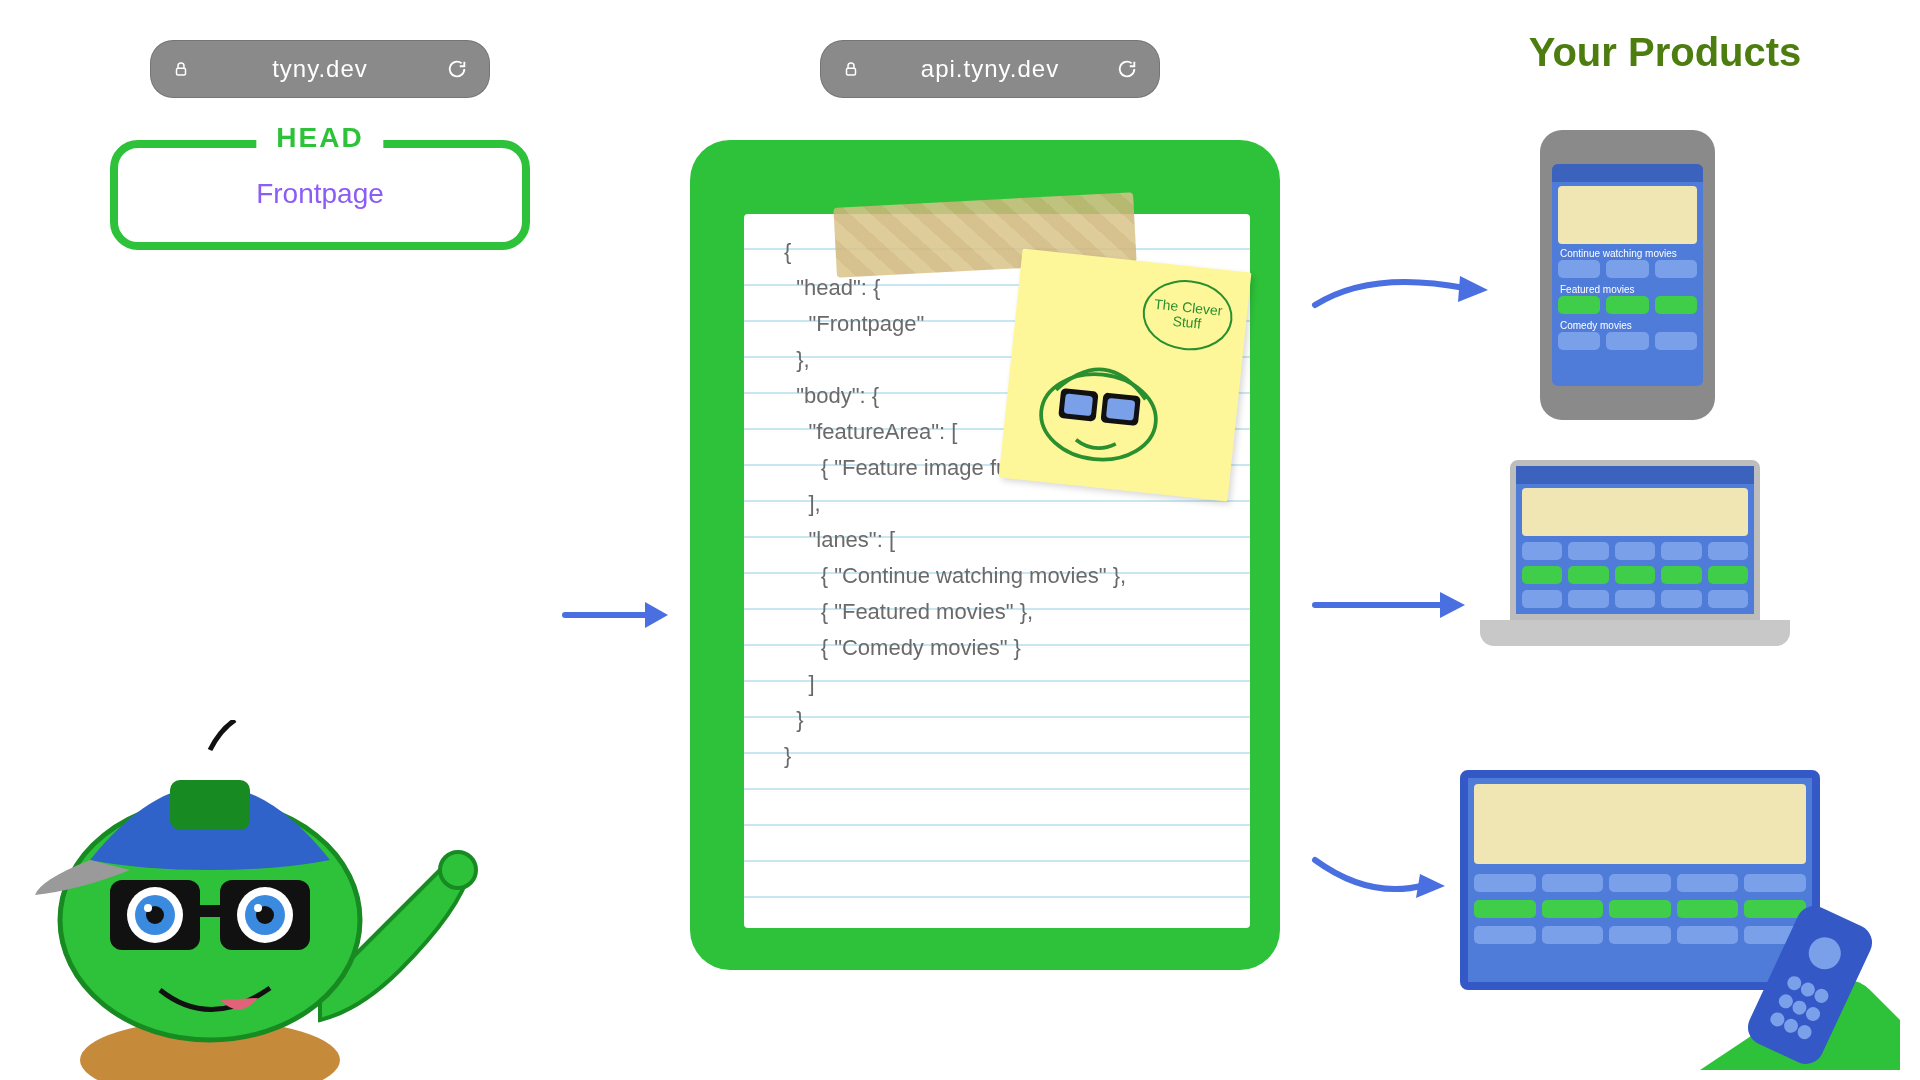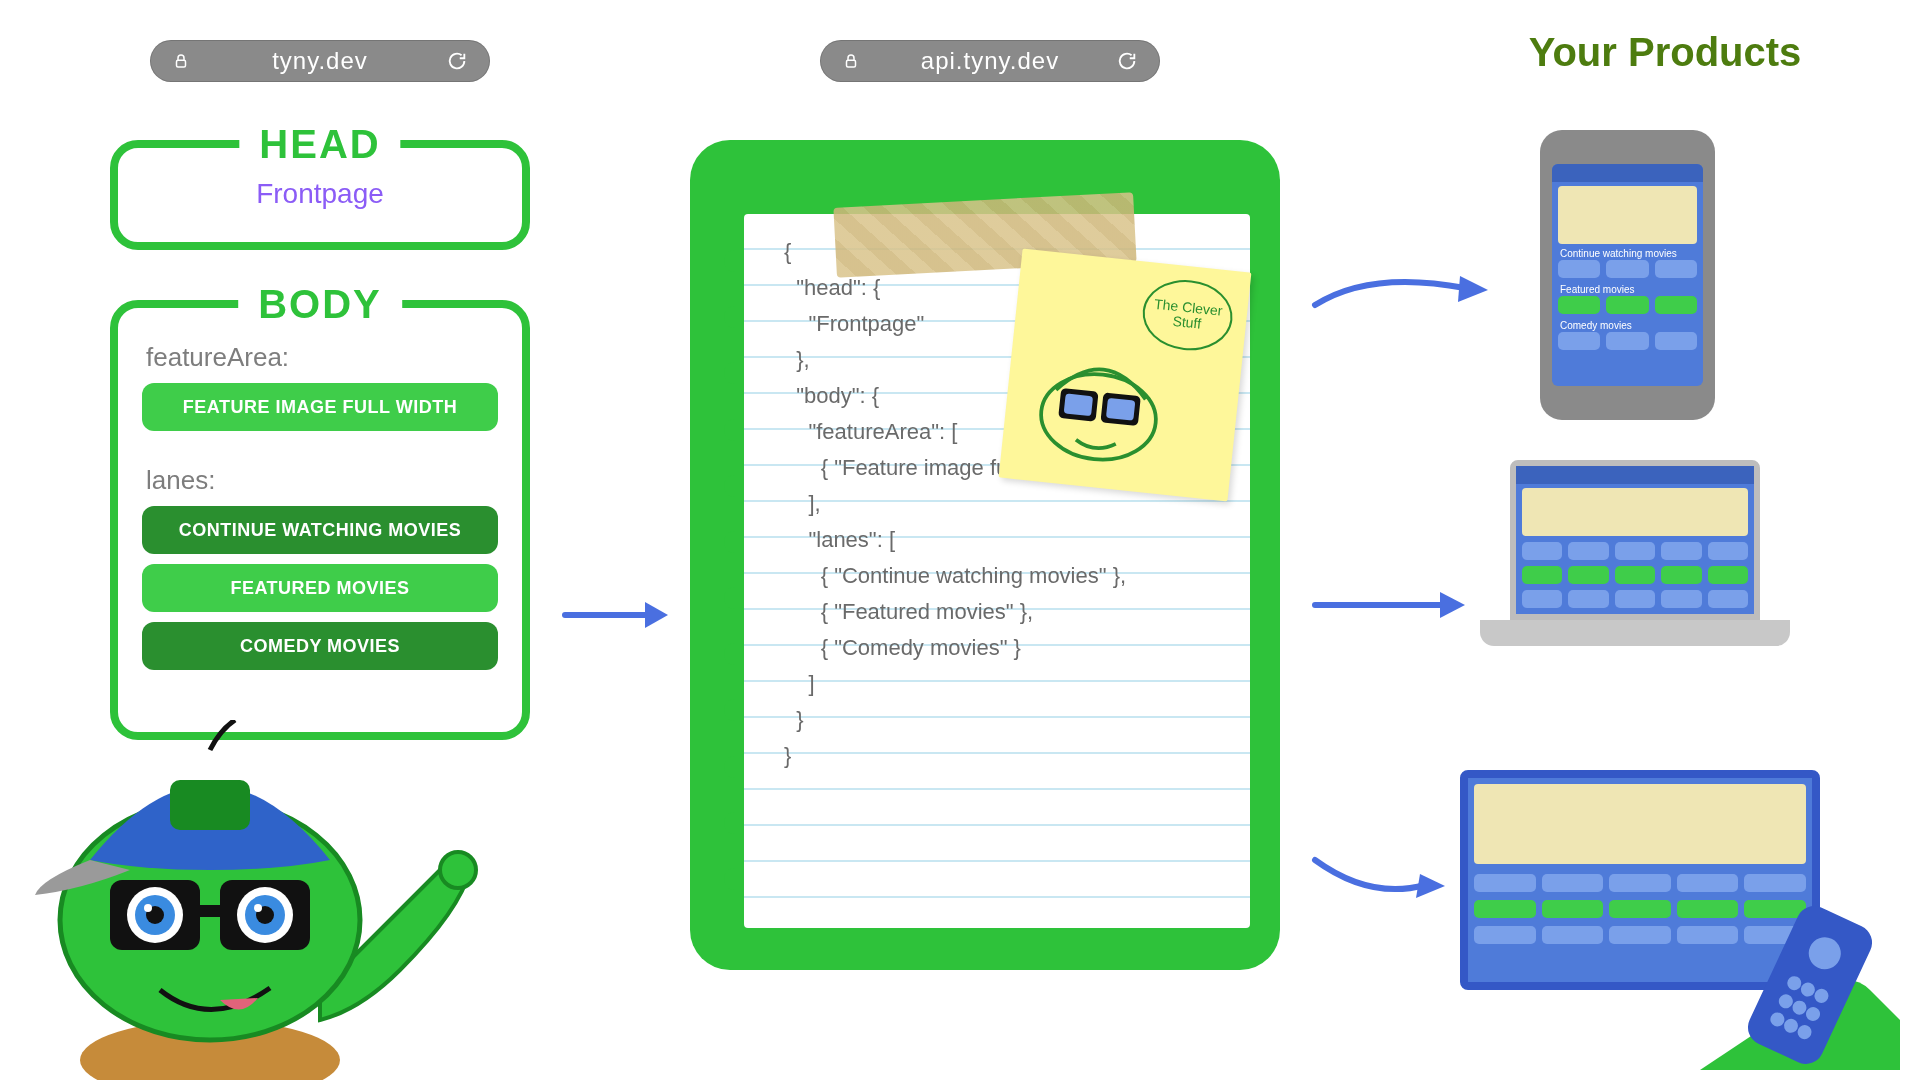--- a/index.html
+++ b/index.html
@@ -11,21 +11,21 @@
     position: relative;
     overflow: hidden;
   }
 
   
   .canvas { position: relative; width: 100%; height: 100%; }
 
   
   .urlbar {
     position: absolute;
-    height: 42px;
+    height: 58px;
     background: #8a8a8a;
     border-radius: 23px;
     display: flex; align-items: center; justify-content: center;
     color: #ffffff; font-size: 24px; letter-spacing: 1px;
     box-shadow: inset 0 0 0 1px rgba(0,0,0,.15);
   }
   .urlbar .lock {
     position: absolute; left: 22px; top: 50%; transform: translateY(-50%);
     width: 18px; height: 18px; display:flex; align-items:center; justify-content:center;
   }
@@ -38,21 +38,21 @@
   
   .panel {
     position: absolute;
     border: 8px solid #2ec23a;
     border-radius: 28px;
     background: #fff;
   }
   .panel-label {
     position: absolute; top: -26px; left: 50%; transform: translateX(-50%);
     background: #fff; padding: 0 20px;
-    color: #2ec23a; font-size: 40px; font-weight: 600; letter-spacing: 2px;
+    color: #2ec23a; font-size: 28px; font-weight: 600; letter-spacing: 2px;
   }
   .head-panel  { left: 110px; top: 140px; width: 420px; height: 110px; }
   .head-text   { text-align:center; color:#8b5cf6; font-size:28px; margin-top:30px; }
 
   .body-panel  { left: 110px; top: 300px; width: 420px; height: 440px; padding: 28px 24px; }
   .field-label { color:#7d7d7d; font-size:26px; margin: 6px 0 10px 4px; }
   .pill {
     width: 100%; height: 48px; border-radius: 12px;
     display:flex; align-items:center; justify-content:center;
     color:#fff; font-family: Arial, Helvetica, sans-serif; font-weight:700;
@@ -177,36 +177,20 @@
           <path d="M20 4v5h-5"></path>
         </svg>
     </span>
   </div>
 
   <div class="panel head-panel">
     <div class="panel-label">HEAD</div>
     <div class="head-text">Frontpage</div>
   </div>
 
-  <div class="panel body-panel">
-    <div class="panel-label">BODY</div>
-
-    <div class="field-label">featureArea:</div>
-    <div id="featurearea-list">
-        <div class="pill light">FEATURE IMAGE FULL WIDTH</div>
-      </div>
-
-    <div style="height:18px"></div>
-    <div class="field-label">lanes:</div>
-    <div id="lanes-list">
-        <div class="pill dark">CONTINUE WATCHING MOVIES</div>
-        <div class="pill light">FEATURED MOVIES</div>
-        <div class="pill dark">COMEDY MOVIES</div>
-      </div>
-  </div>
 
   <div class="tablet">
     <div class="rings">
       <div class="ring"></div>
         <div class="ring"></div>
         <div class="ring"></div>
       <div class="ring"></div>
         <div class="ring"></div>
         <div class="ring"></div>
       <div class="ring"></div>

